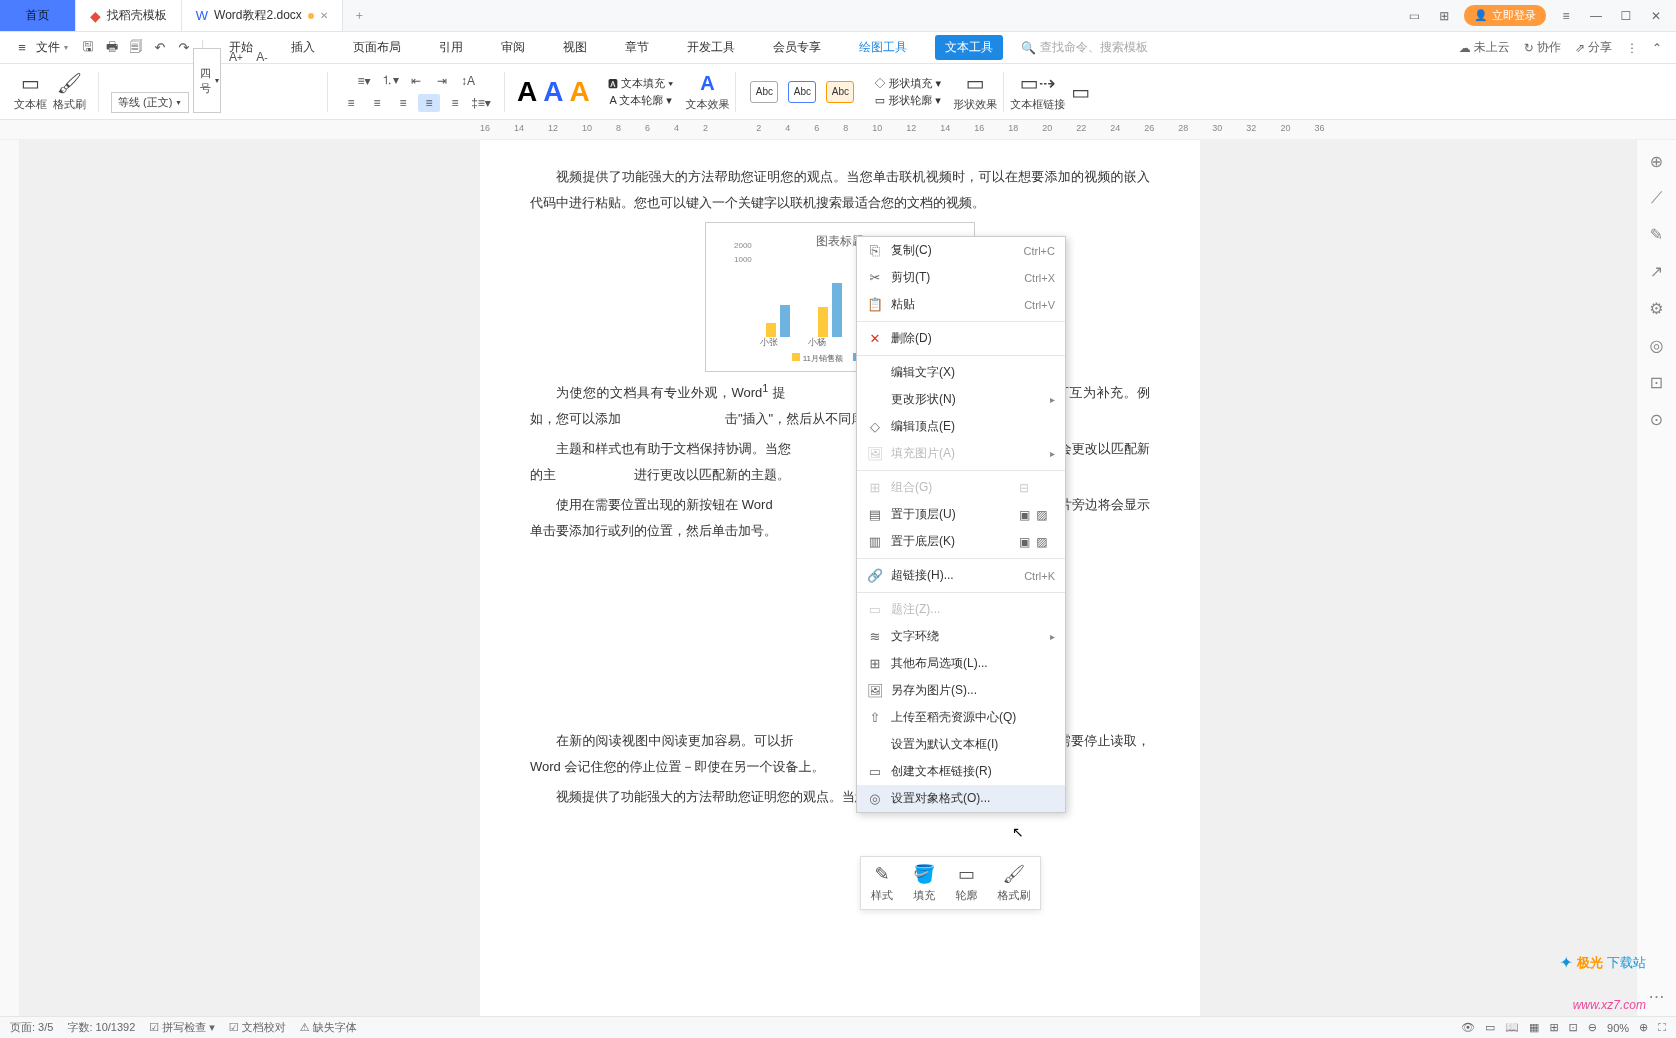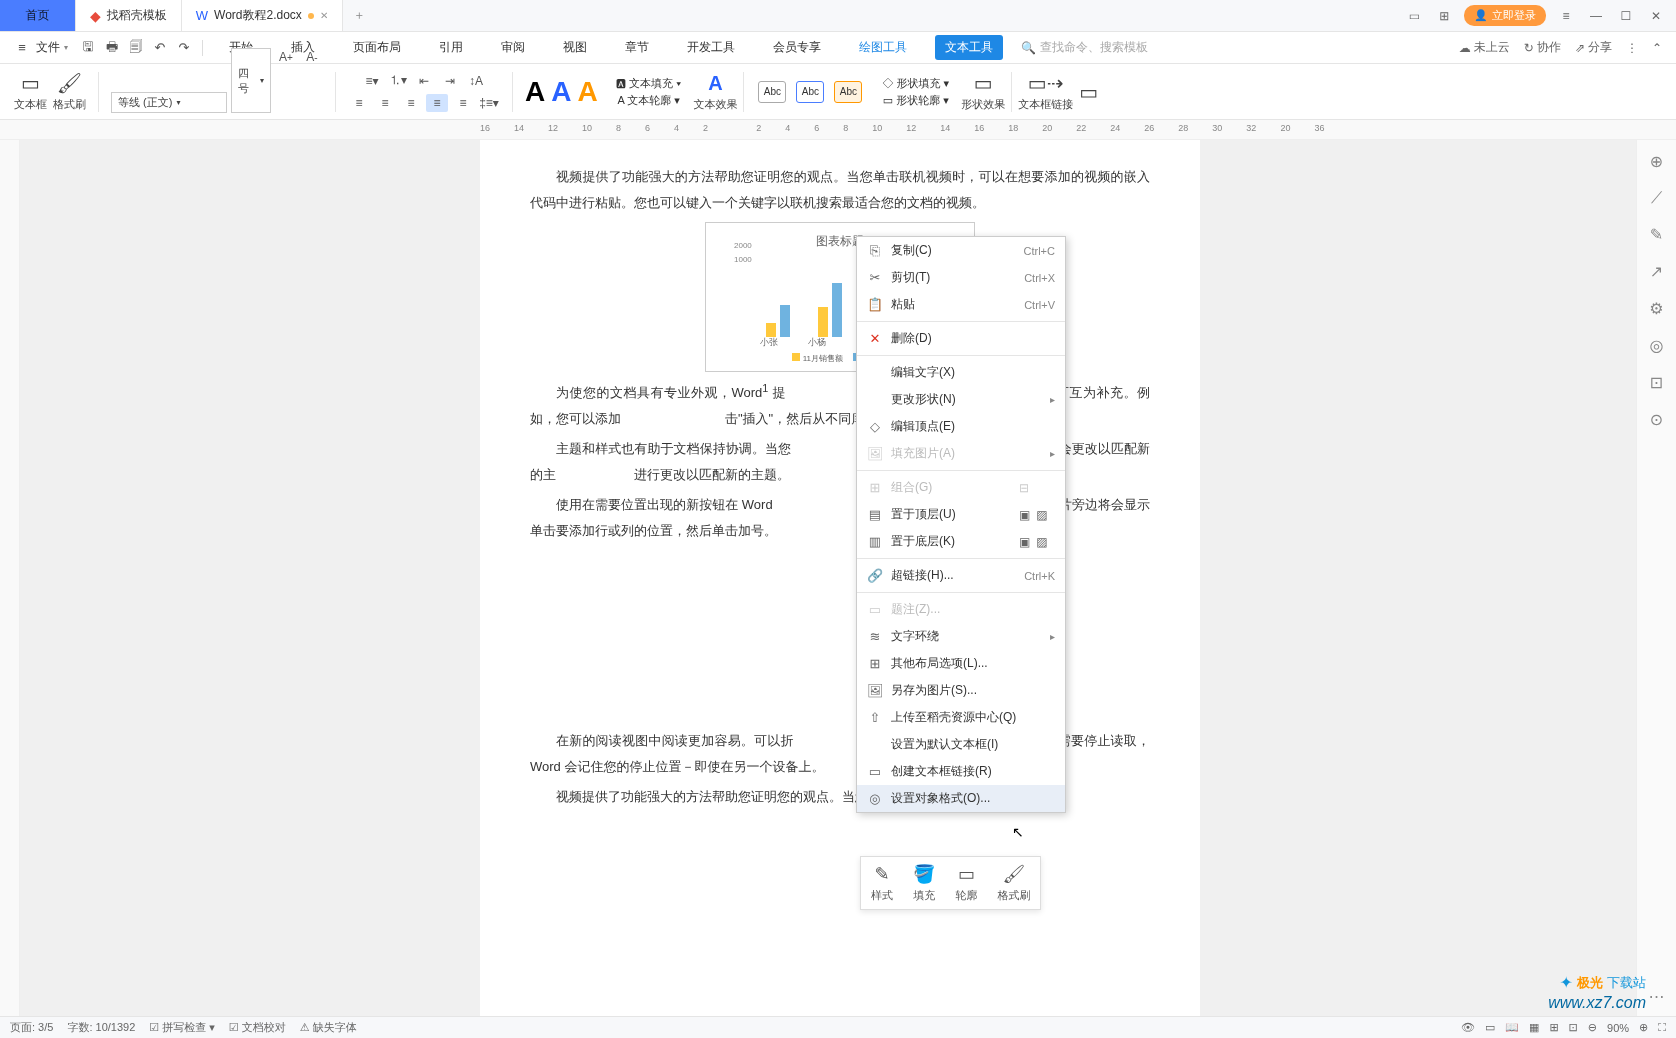--- a/index.html
+++ b/index.html
@@ -94,21 +94,21 @@
 .side-icons { position:absolute; right:0; top:140px; width:40px; bottom:22px; background:#fafafa; border-left:1px solid #eee; display:flex; flex-direction:column; align-items:center; gap:18px; padding-top:12px; color:#888; font-size:16px; }
 
 
 .status { position:absolute; left:0; right:0; bottom:0; height:22px; background:#f7f8fa; border-top:1px solid #e5e5e5; display:flex; align-items:center; padding:0 10px; font-size:11px; color:#666; gap:14px; }
 .status .right { margin-left:auto; display:flex; align-items:center; gap:10px; }
 
 
 .wm { position:absolute; right:30px; bottom:26px; display:flex; flex-direction:column; align-items:flex-end; gap:2px; }
 .wm-top { font-size:13px; color:#1296db; display:flex; align-items:center; gap:4px;}
 .wm-top b{ color:#ff9800;}
-.wm-url { font-size:16px; color:#0369a1; font-style:italic; }
+.wm-url { font-size:12px; color:#ec4899; font-style:italic;margin-top:24px; }
 
 .cursor-ptr { position:absolute; left:1012px; top:824px; font-size:14px; color:#000; pointer-events:none; }
 </style>
 </head>
 <body>
 
 <div class="tabbar">
   <div class="tab home">首页</div>
   <div class="tab doc">
     <span style="color:#e74c3c;font-size:14px;">◆</span>
@@ -189,25 +189,25 @@
       <span>文本框</span>
     </div>
     <div class="big-btn">
       <span class="icon">🖌</span>
       <span>格式刷</span>
     </div>
   </div>
   <div class="ribbon-sep"></div>
   <div class="ribbon-group" style="flex-direction:column;gap:4px;align-items:flex-start;">
     <div class="small-row">
-      <div class="sel" style="width:116px;margin-top:44px;">
+      <div class="sel" style="width:78px;margin-top:44px;">
           <span>等线 (正文)</span>
           <span style="font-size:8px;">▾</span>
         </div>
-      <div class="sel" style="width:40px;justify-content:space-between;">
+      <div class="sel" style="width:28px;justify-content:space-between;">
           <span>四号</span>
           <span style="font-size:8px;">▾</span>
         </div>
       <div class="small-btn">A<sup>+</sup></div>
       <div class="small-btn">A<sup>-</sup></div>
     </div>
     <div class="small-row">
       <div class="small-btn" style="font-weight:bold;">B</div>
       <div class="small-btn" style="font-style:italic;">I</div>
       <div class="small-btn" style="text-decoration:underline;">U</div>

